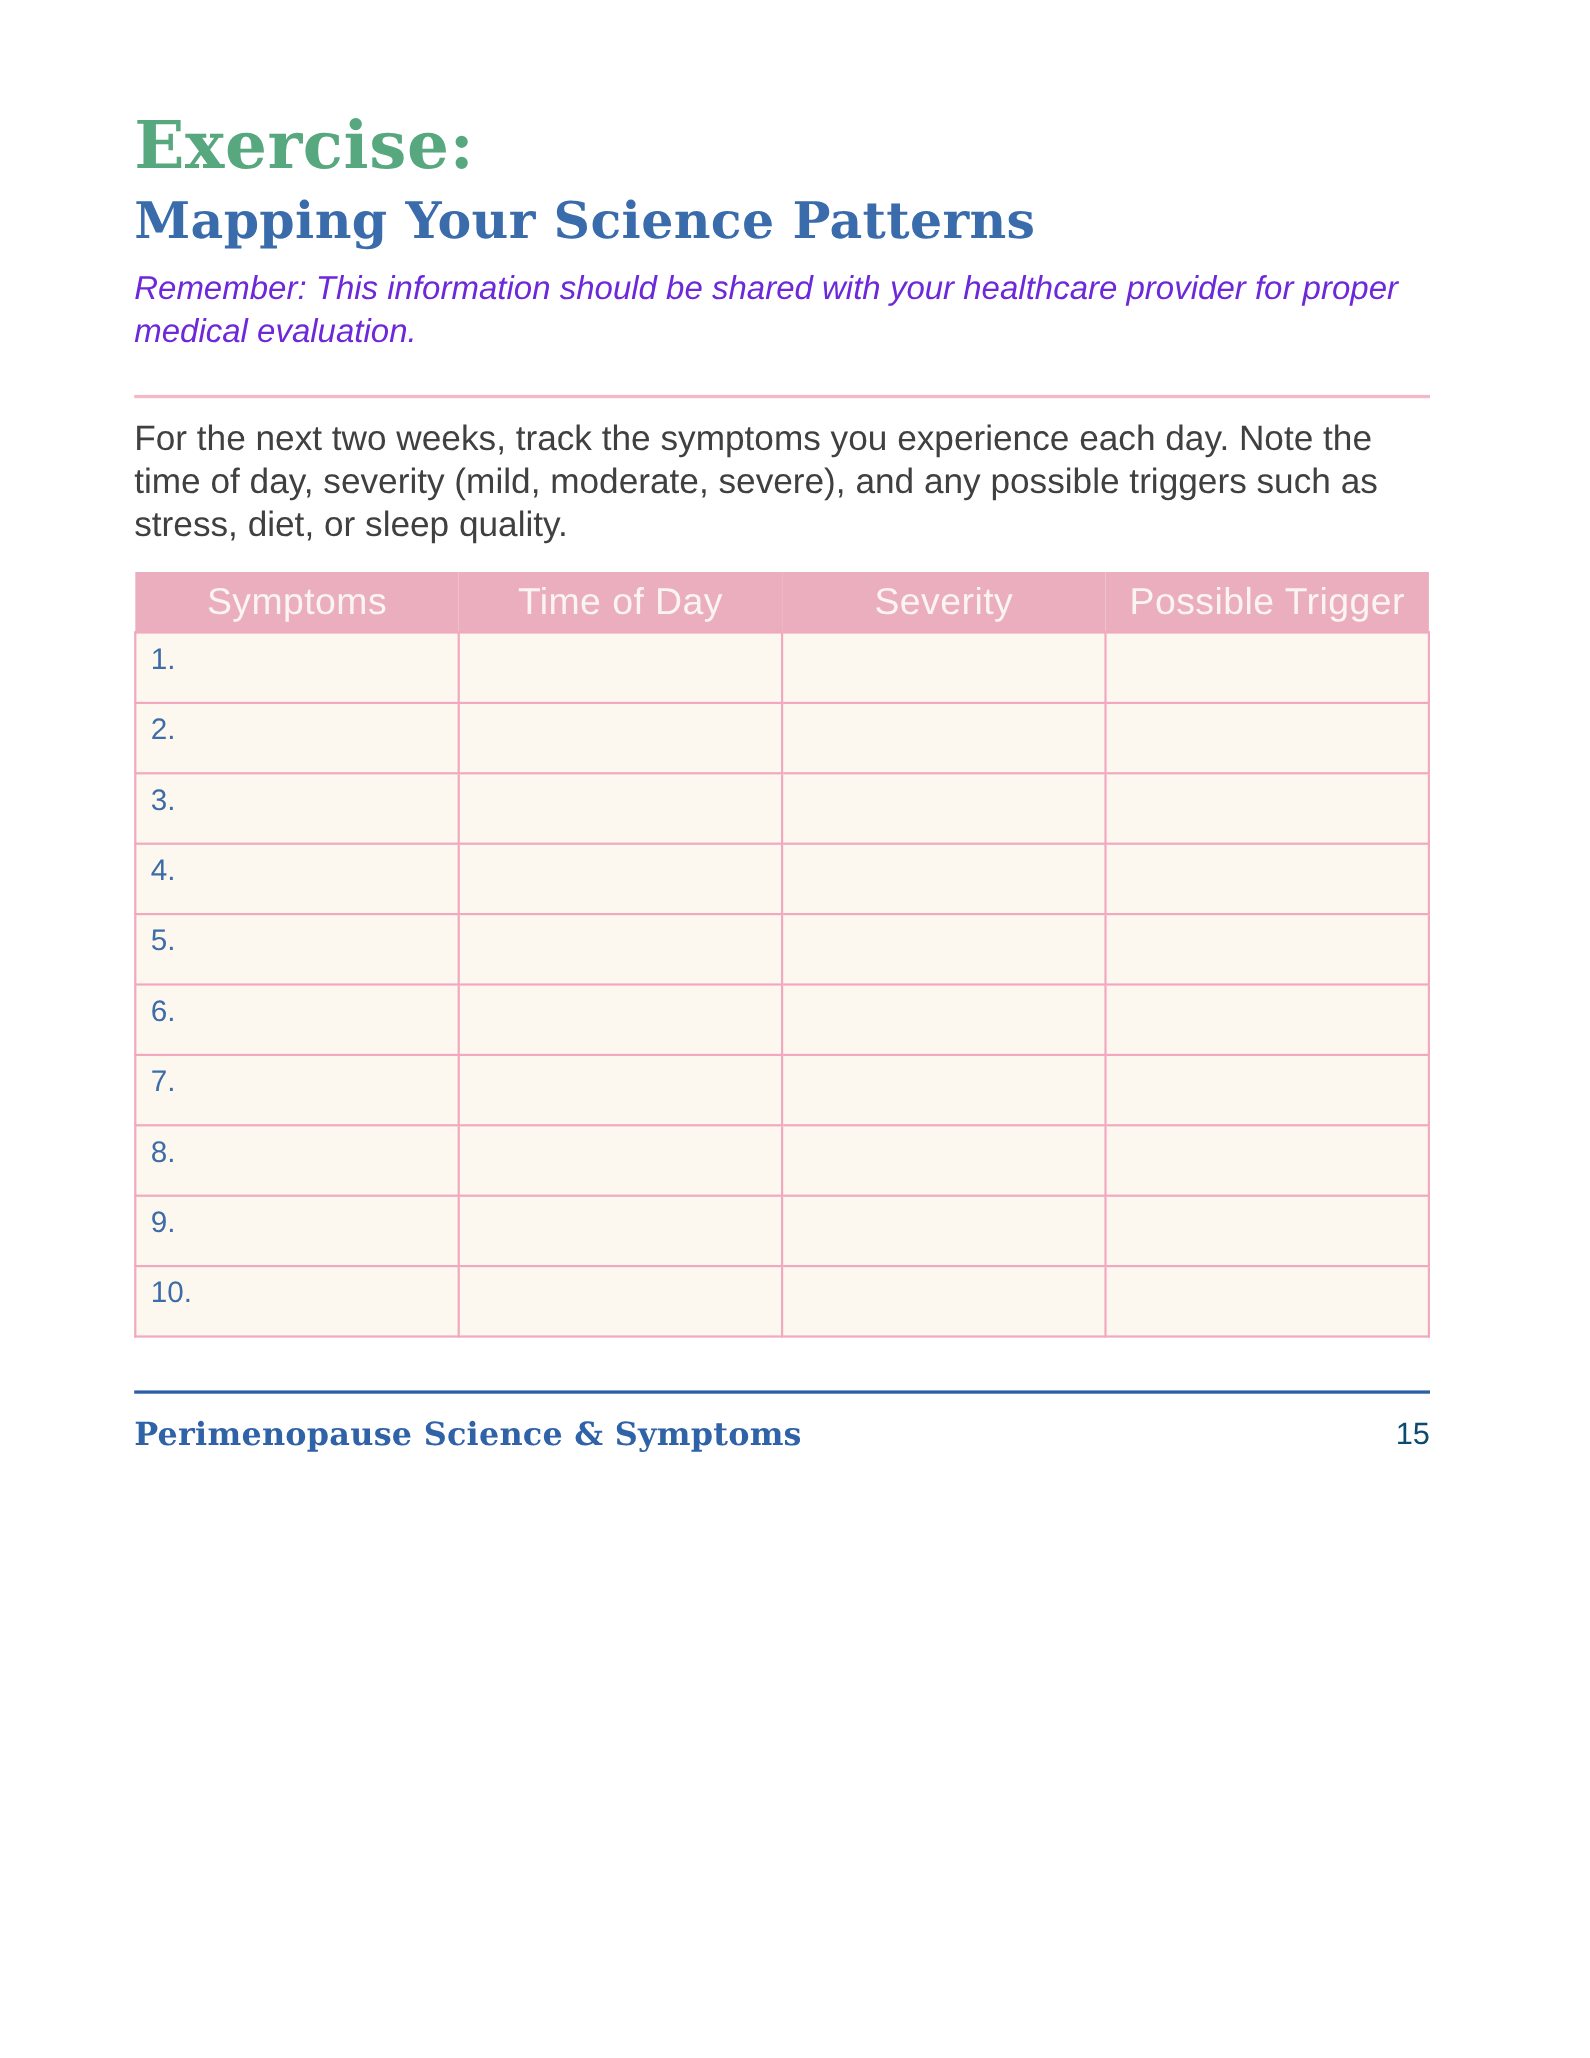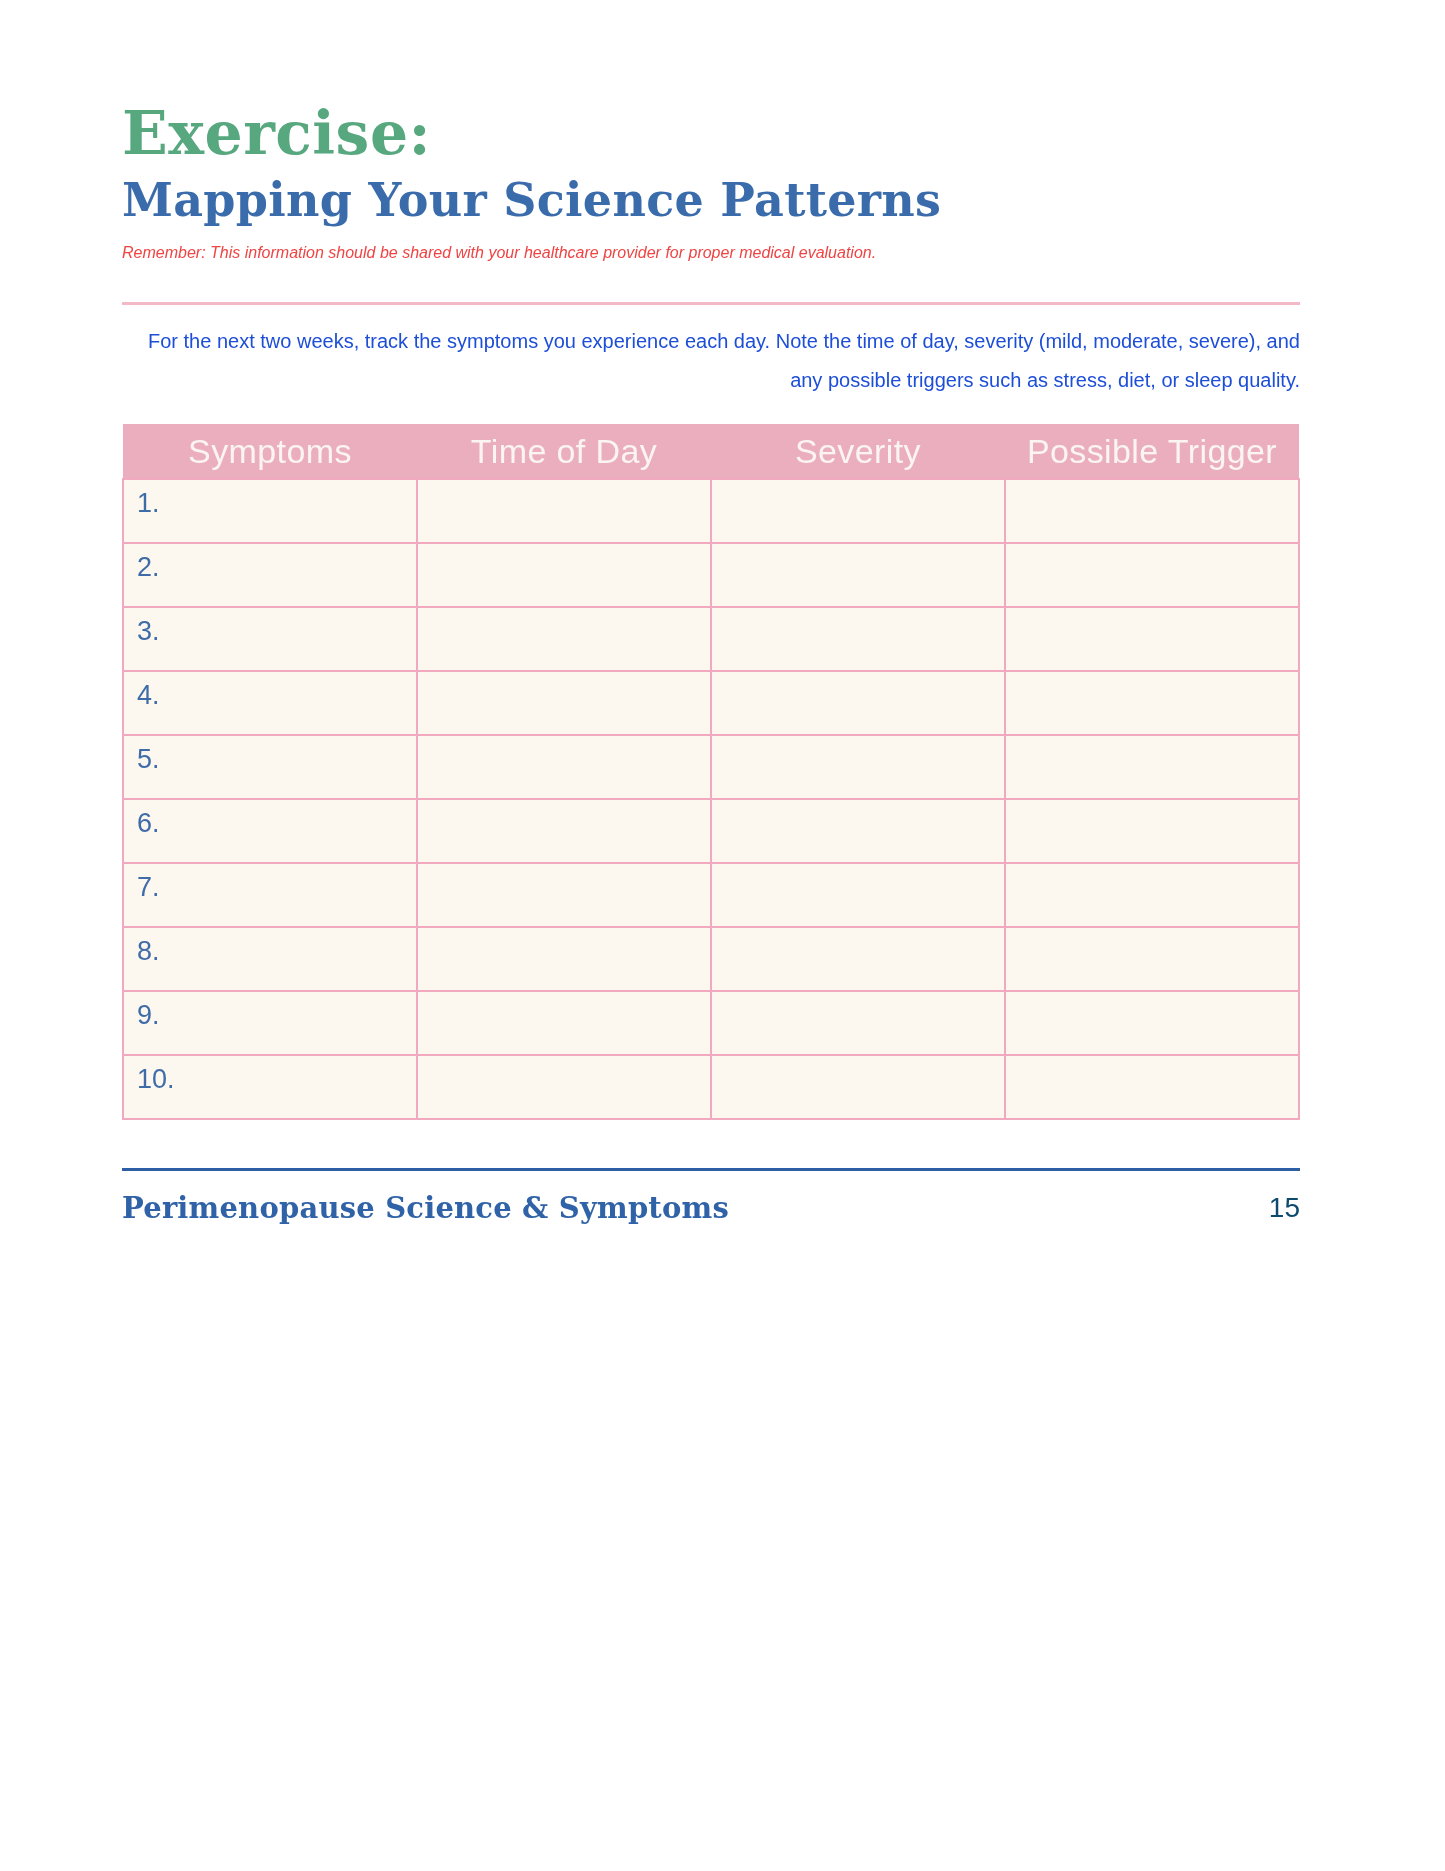--- a/index.html
+++ b/index.html
@@ -28,23 +28,23 @@
     font-weight: bold;
     font-size: 46px;
     line-height: 1.18;
     color: #3A6CAC;
     margin-top: 6px;
     letter-spacing: 0.3px;
   }
   .subtitle {
     margin-top: 16px;
     font-style: italic;
-    font-size: 16px;
+    font-size: 30px;
     line-height: 1.3;
-    color: #ef4444;
+    color: #6d28d9;
   }
   .pink-divider {
     margin-top: 38px;
     height: 3px;
     background: #F4B9C6;
     border: none;
   }
   .intro {
     margin-top: 62px;
     font-size: 28px;
@@ -54,24 +54,23 @@
   .instructions-heading {
     margin-top: 56px;
     font-size: 32px;
     line-height: 1.2;
     font-weight: bold;
     color: #3265A8;
     letter-spacing: 0.3px;
   }
   .instructions-body {
     margin-top: 17px;
-    font-size: 20px;
+    font-size: 32px;
     line-height: 39px;
-    color: #1d4ed8;
-    text-align: right;
+    color: #404040;
   }
   table.symptom-table {
     margin-top: 24px;
     width: 100%;
     border-collapse: collapse;
     table-layout: fixed;
   }
   table.symptom-table thead th {
     background: #EBAEBE;
     color: #FBF5F1;

